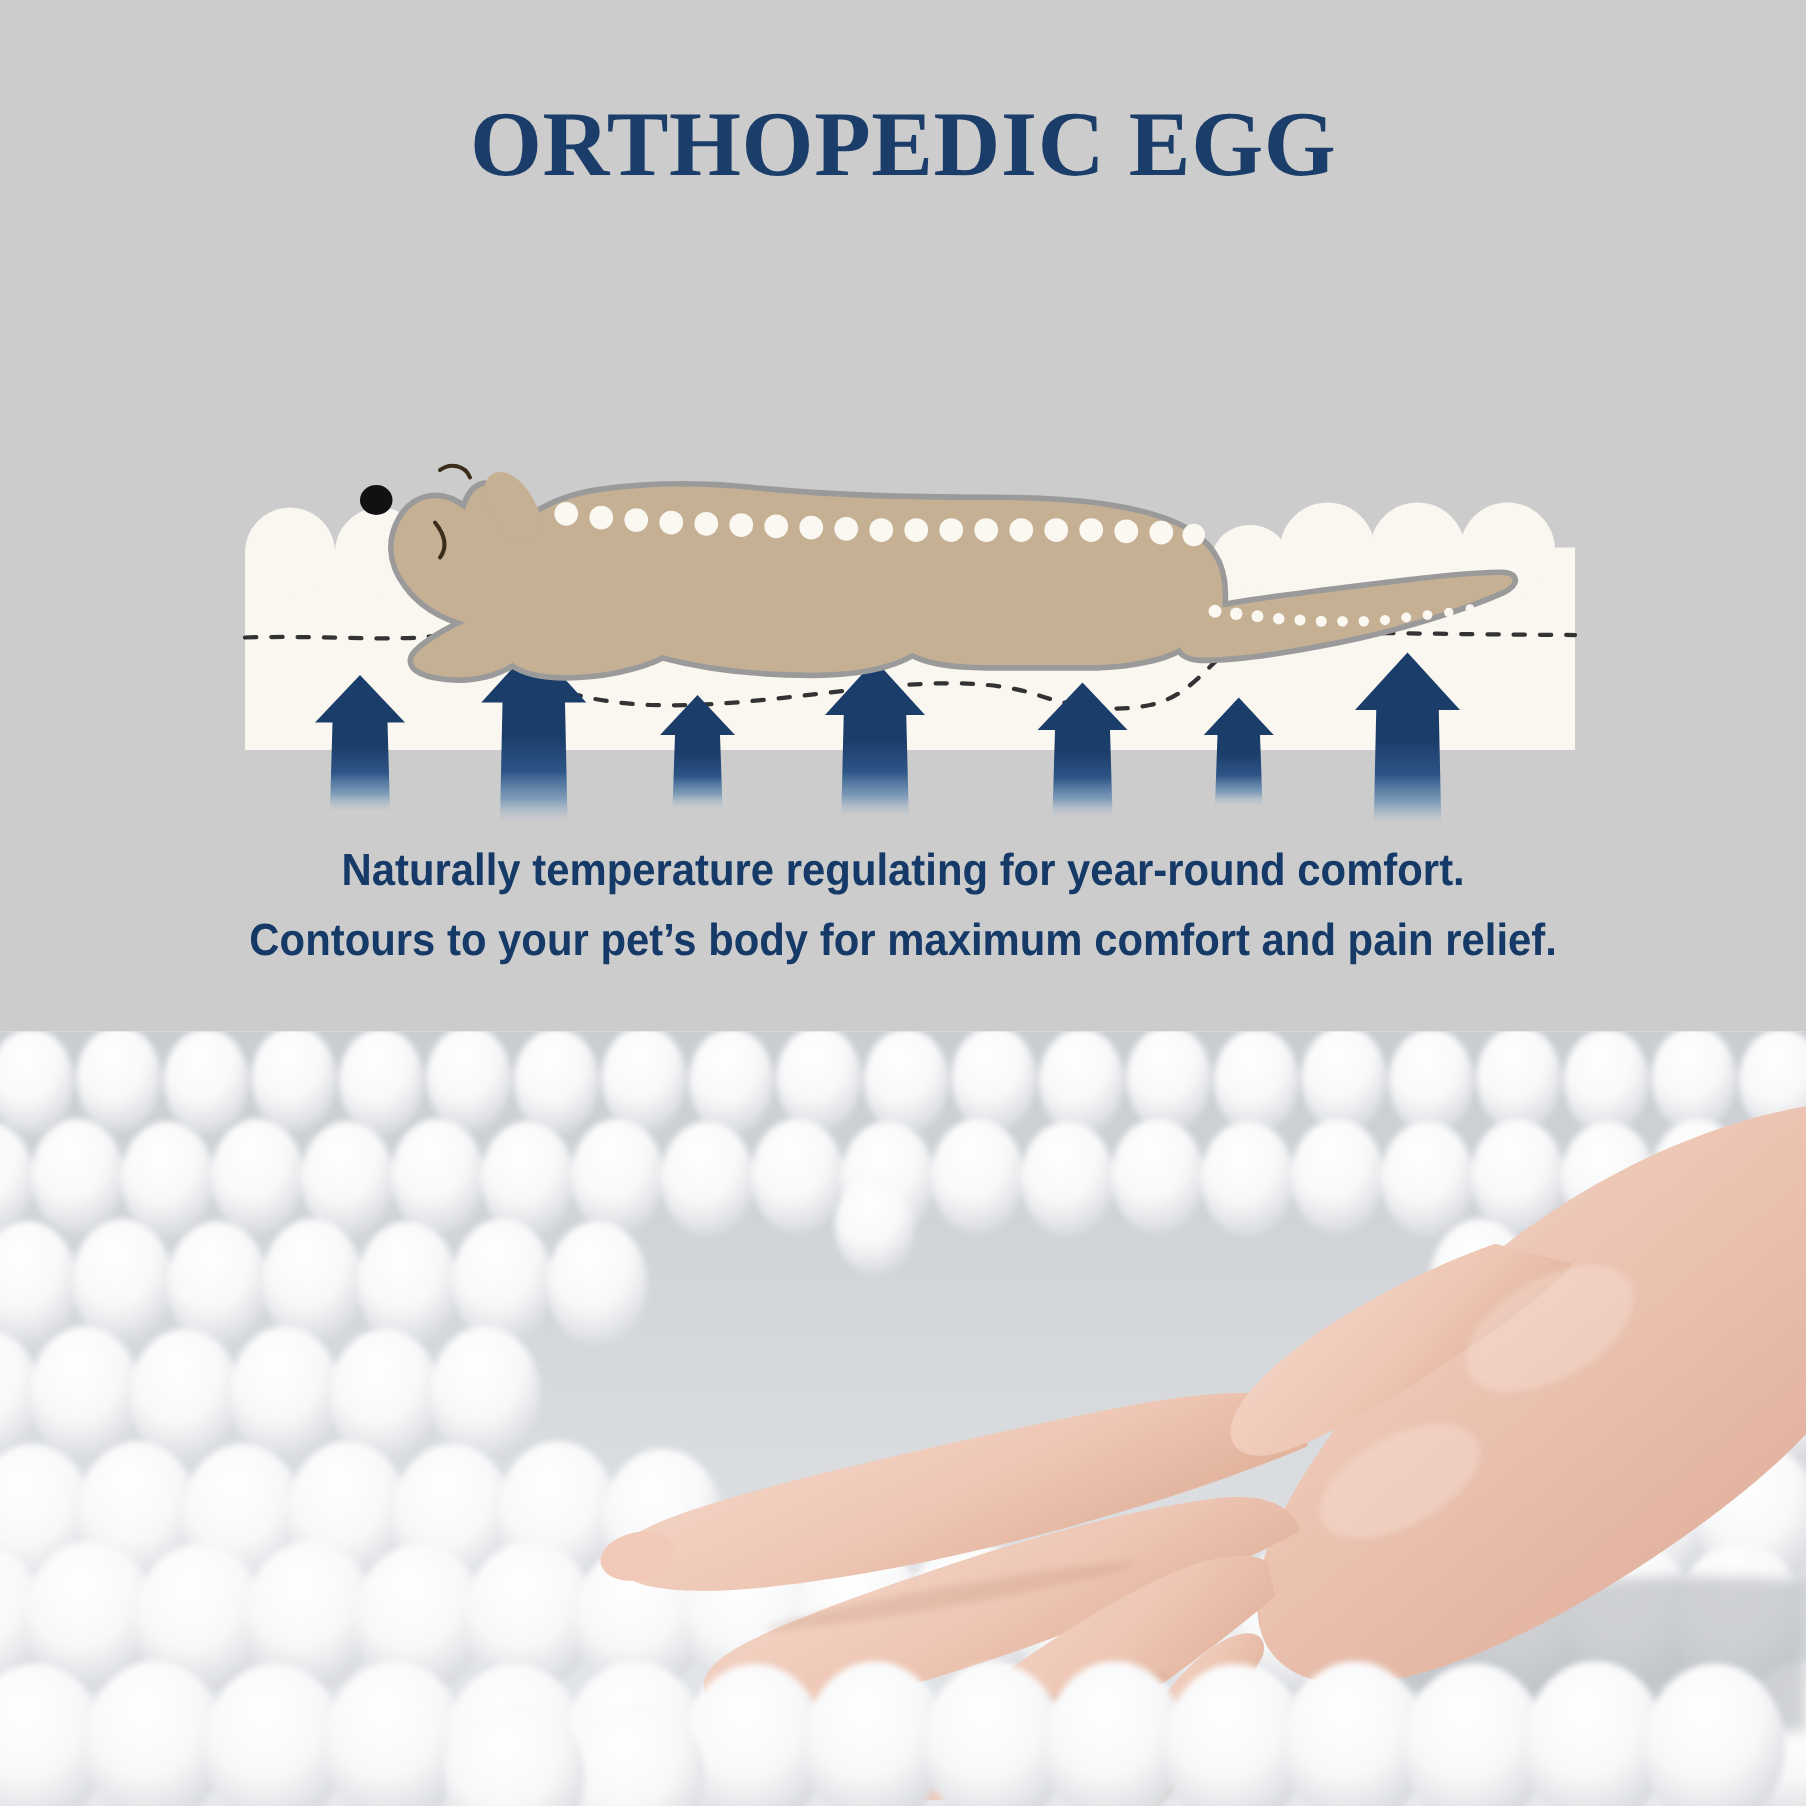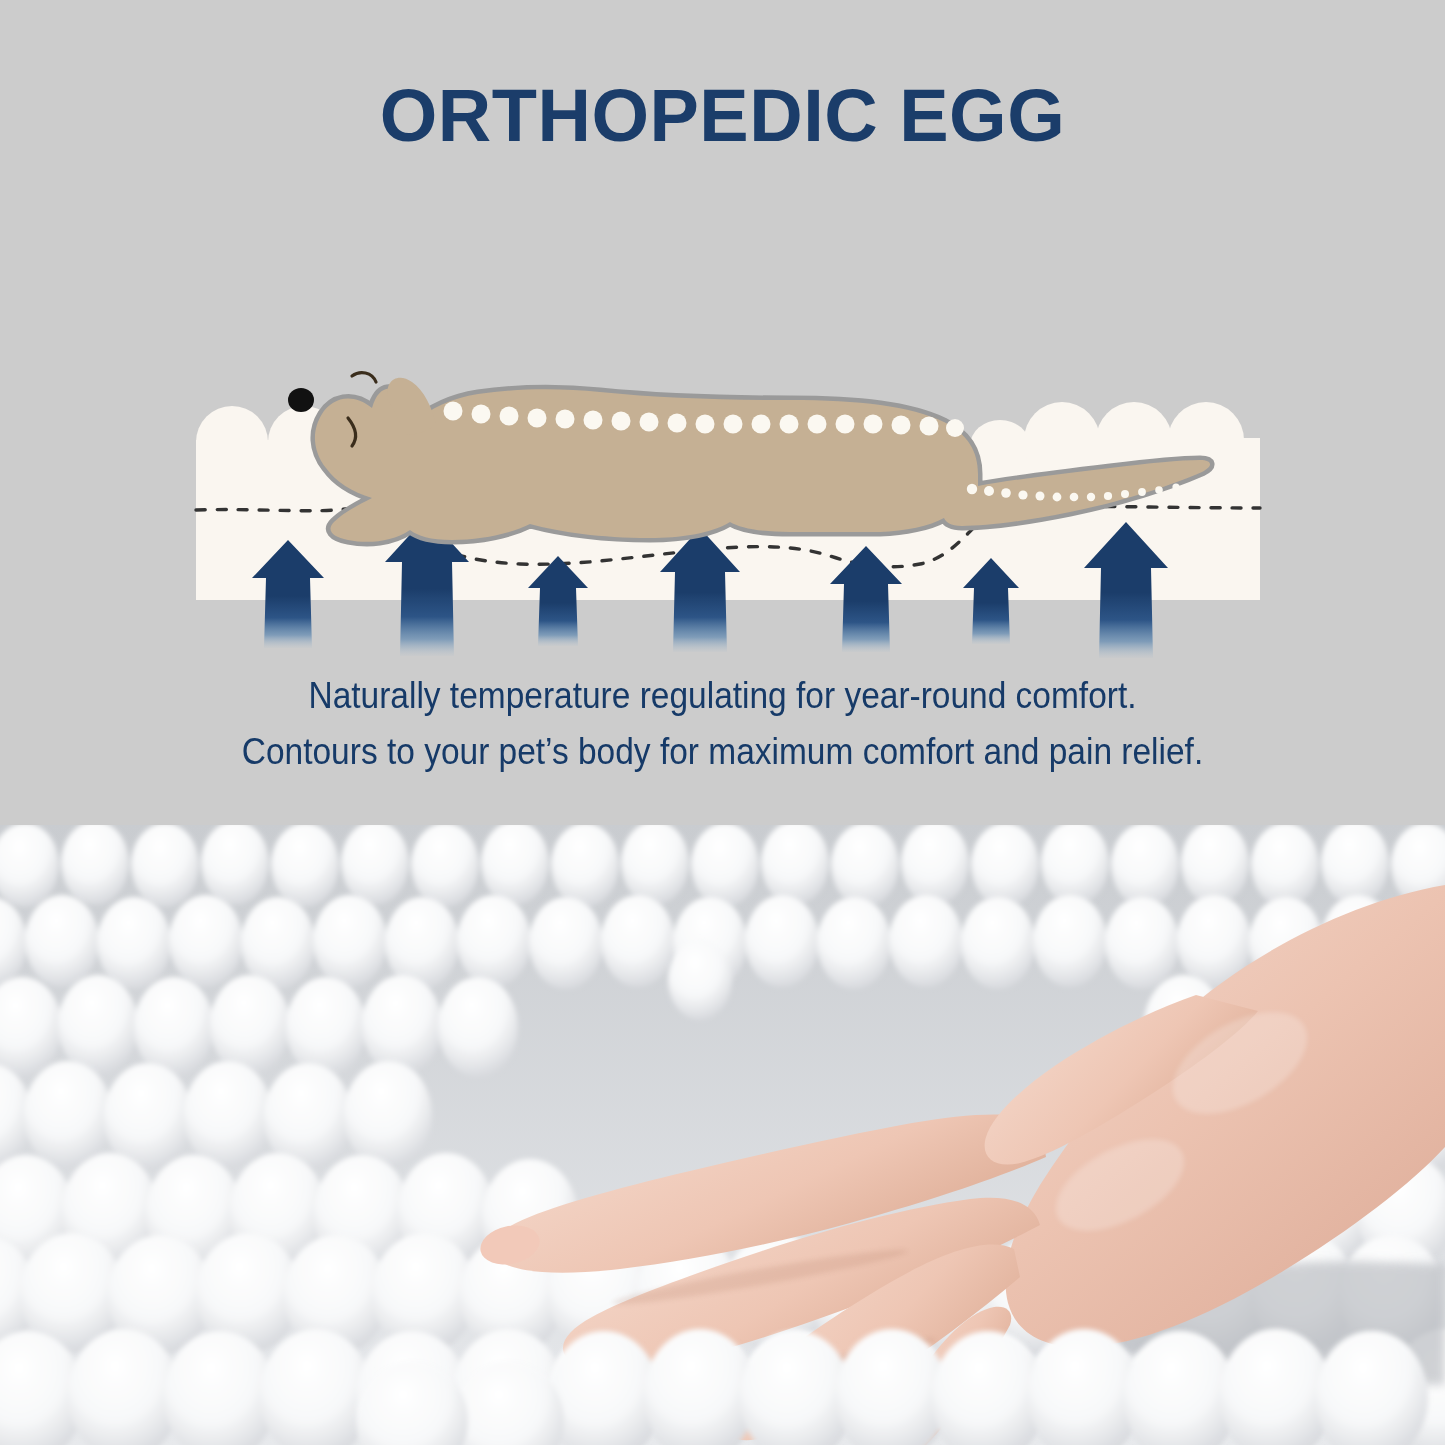--- a/index.html
+++ b/index.html
@@ -16,42 +16,42 @@
     position:absolute;left:0;top:0;width:1445px;height:825px;
     background:#cccccc;
     overflow:hidden;
   }
 
   
   #headline{
     position:absolute;left:0;top:72px;width:1445px;
     text-align:center;
     color:#1b3d6a;
-    font-family:Liberation Sans, sans-serif;
+    font-family:Liberation Serif, serif;
     font-weight:bold;
     font-size:74px;
     line-height:88px;
     letter-spacing:0.5px;
     text-transform:uppercase;
   }
   #headline .hl-line{display:block;}
 
   
   #illustration{
     position:absolute;left:0;top:288px;width:1445px;height:370px;
   }
   #illustration svg{display:block;width:1445px;height:370px;}
 
   
   #caption{
     position:absolute;left:0;top:668px;width:1445px;
     text-align:center;
     color:#163a68;
     font-family:"Liberation Sans", sans-serif;
-    font-weight:normal;
+    font-weight:bold;
     font-size:36px;
     line-height:56px;
   }
   #caption .cap-line{display:block;transform:scaleX(0.93);}
 
   
   #photo-panel{
     position:absolute;left:0;top:825px;width:1445px;height:620px;
     overflow:hidden;
     background:#e9e9ea;

